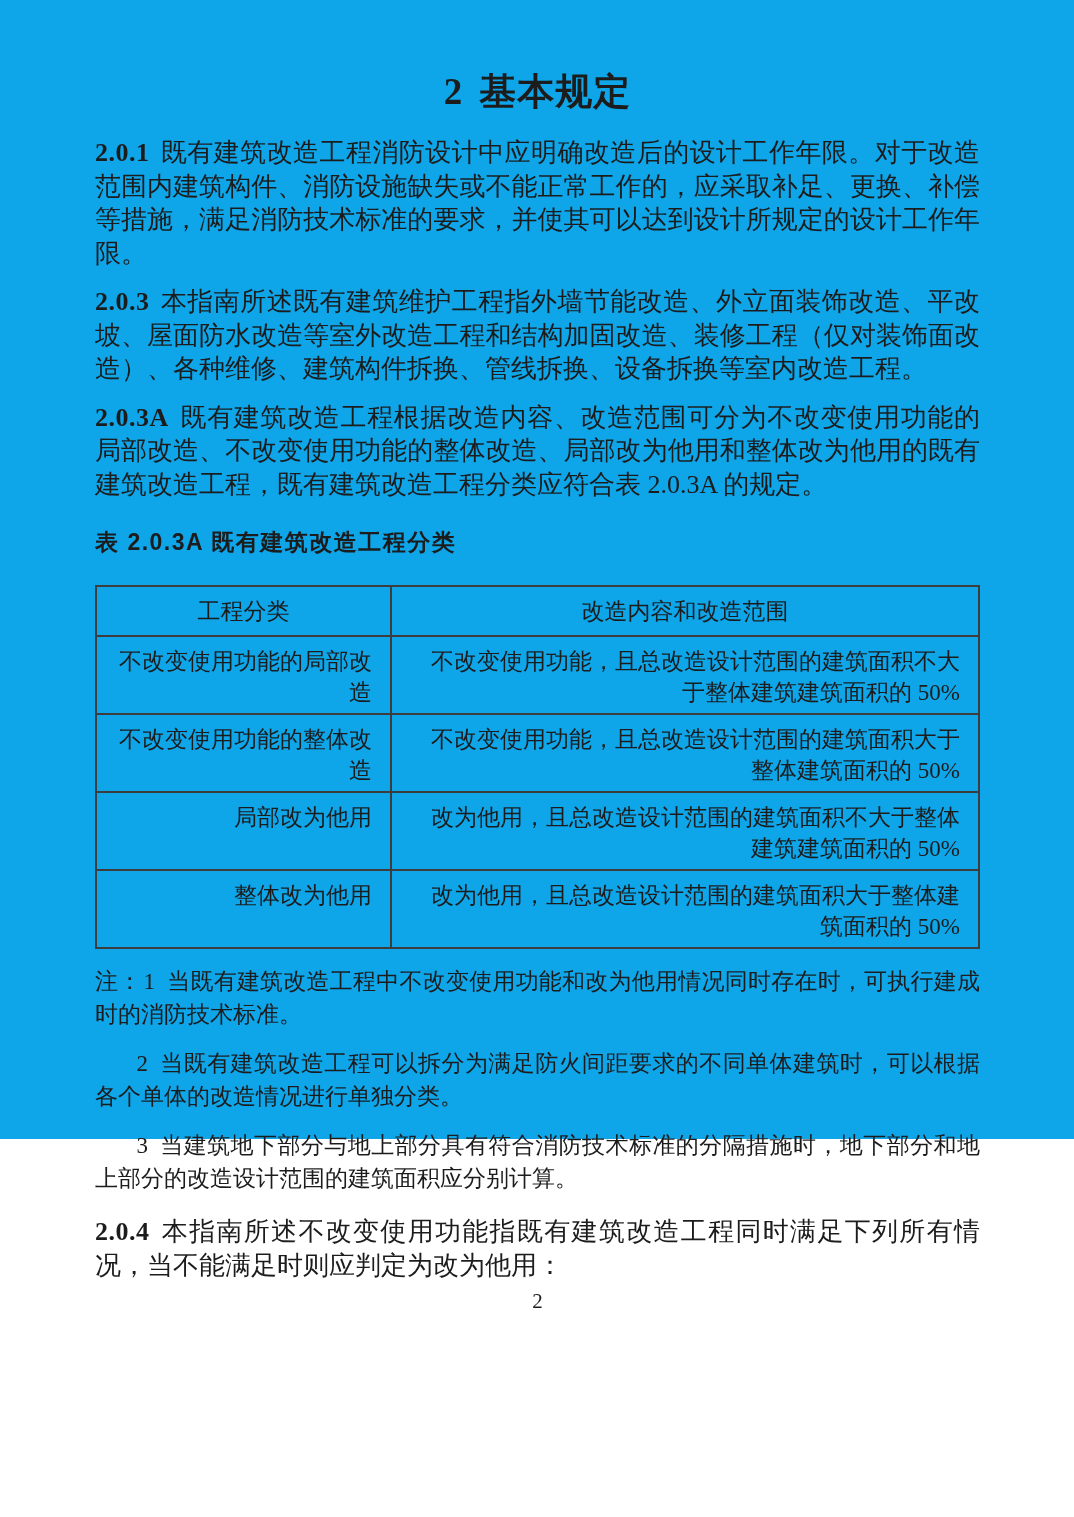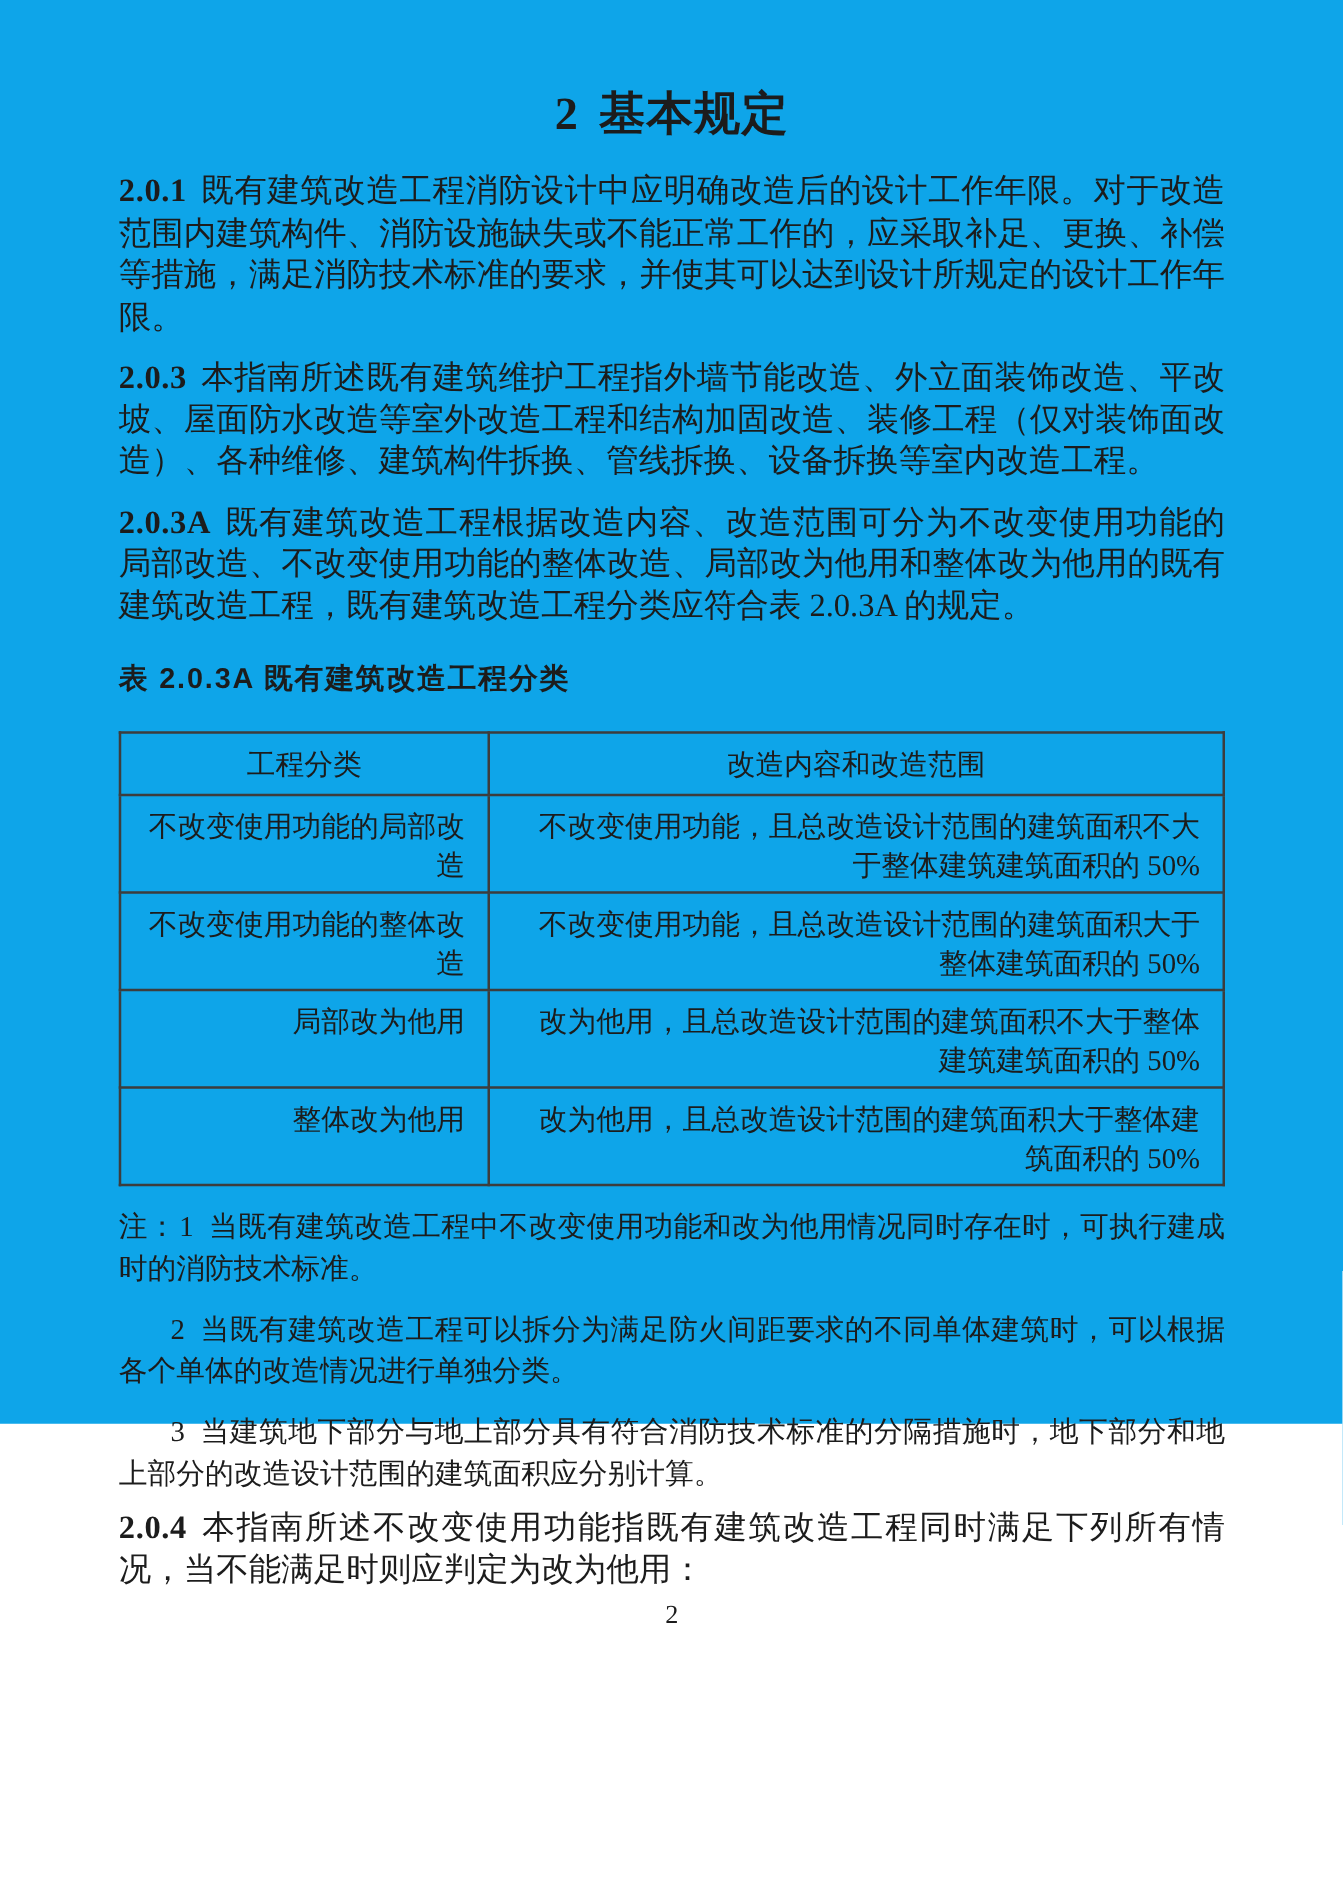--- a/index.html
+++ b/index.html
@@ -76,21 +76,21 @@
     margin: 16px 0 0 0;
     font-size: 23px;
     line-height: 33px;
     text-align: justify;
     text-justify: inter-ideograph;
   }
   p.note-para.indented { text-indent: 1.8em; }
   .note-num { margin-right: 12px; }
   .note-prefix { margin-right: 2px; }
   p.closing-para {
-    margin-top: 10px;
+    margin-top: 20px;
   }
   .page-number {
     margin-top: 6px;
     text-align: center;
     font-size: 21px;
     line-height: 26px;
   }
 </style>
 </head>
 <body>

